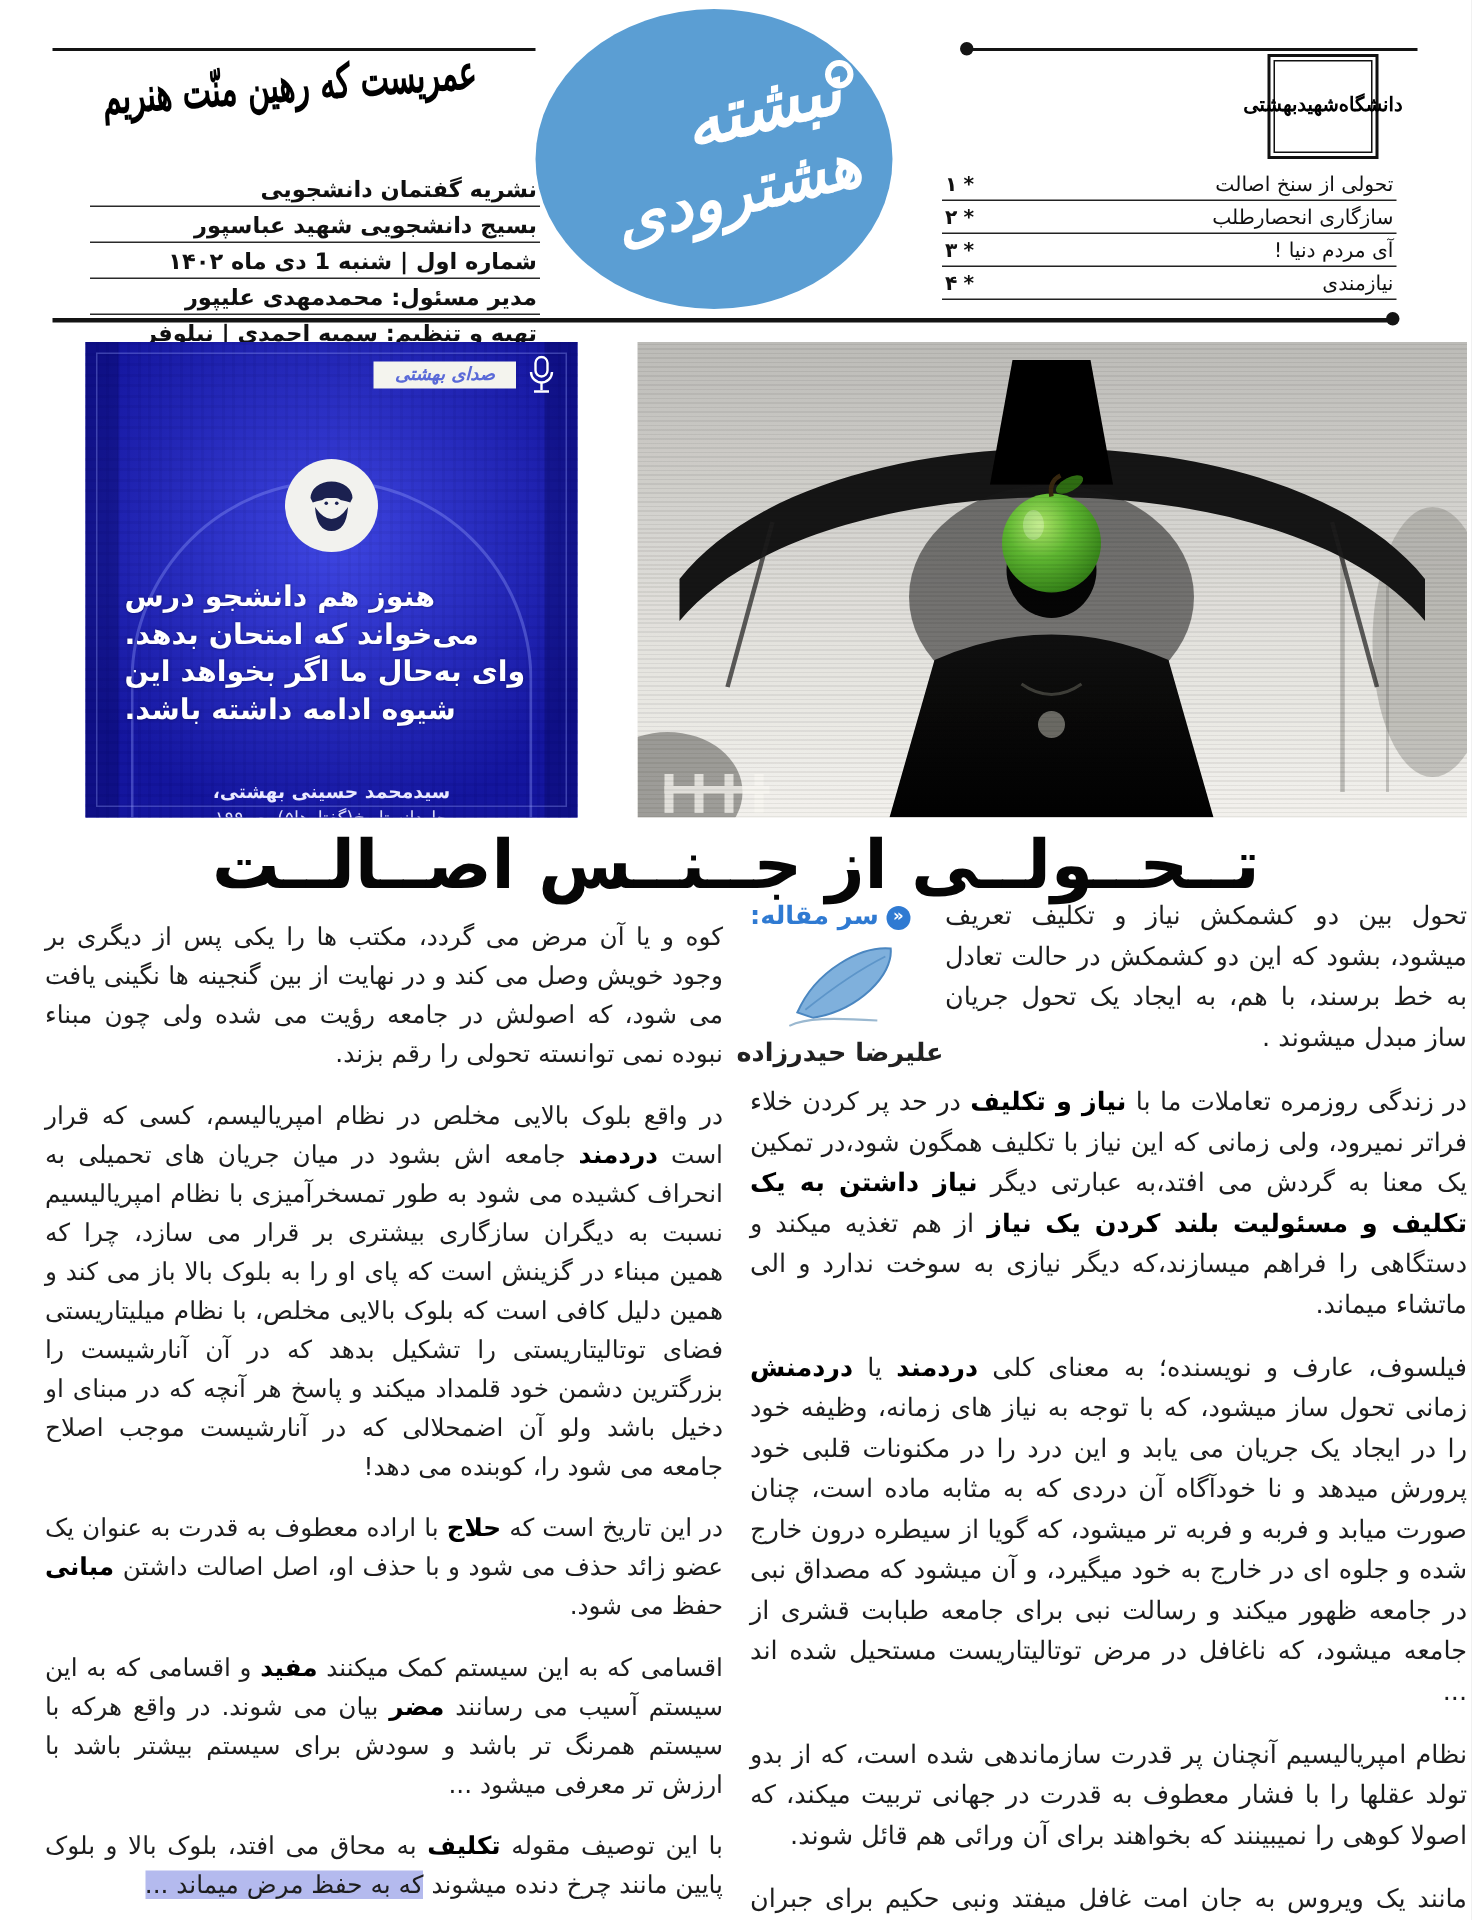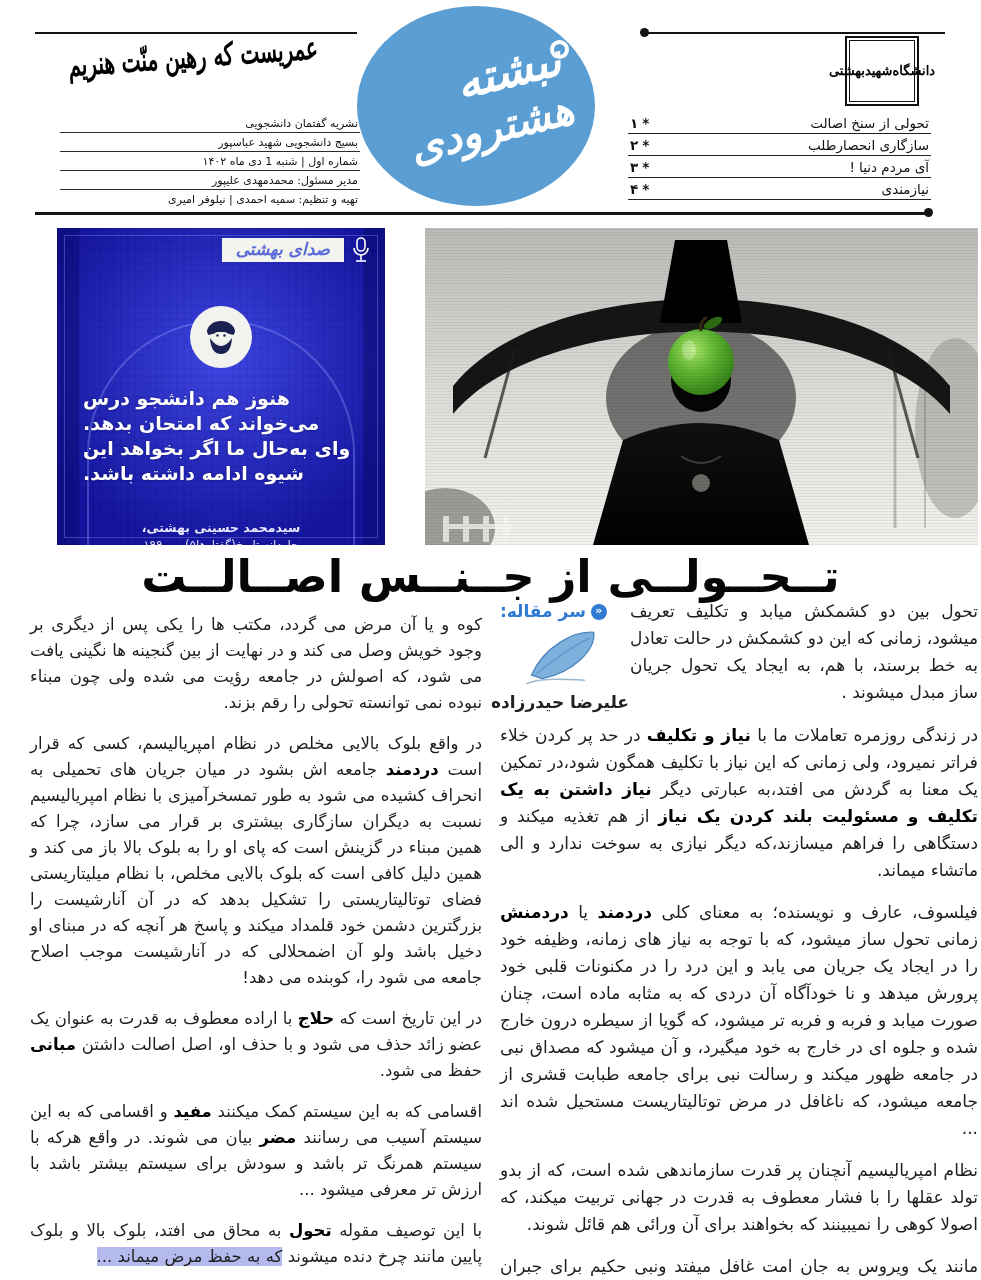--- a/index.html
+++ b/index.html
@@ -13,21 +13,21 @@
   .rule { position:absolute; background:#141414; }
   .rule-dot { position:absolute; width:9px; height:9px; border-radius:50%; background:#141414; }
   .calligraphy {
     position:absolute; left:78px; top:44px; width:240px; text-align:center;
     font-weight:bold; font-size:20px; color:#000; white-space:nowrap;
     transform:rotate(-4deg) scaleY(1.55); transform-origin:center;
     font-family:"DejaVu Serif", serif;
   }
   .info-block { position:absolute; left:60px; top:114px; width:300px; }
   .info-row {
-    font-size:11px; font-weight:normal; letter-spacing:.5px; color:#111;
+    font-size:15px; font-weight:bold; letter-spacing:.5px; color:#111;
     padding:3px 2px 2px; text-align:right; border-bottom:1.5px solid #2a2a2a;
   }
   .info-row:last-child { border-bottom:none; }
   .logo-circle {
     position:absolute; left:357px; top:6px; width:238px; height:200px;
     background:#5b9ed3; border-radius:50%; overflow:hidden;
   }
   .logo-circle::after {
     content:""; position:absolute; right:26px; top:34px; width:11px; height:11px;
     border:4px solid #fff; border-radius:50%;
@@ -66,21 +66,21 @@
   .card-band.r { right:0; } .card-band.l { left:0; }
   .card-arch {
     position:absolute; left:30px; right:30px; top:92px; bottom:0;
     border:2px solid rgba(150,160,255,.35); border-bottom:none;
     border-radius:150px 150px 0 0;
   }
   .card-header { position:absolute; top:9px; right:14px; display:flex; align-items:center; gap:7px; }
   .mic-icon { width:20px; height:26px; }
   .card-title-box {
     background:#f4f4ee; color:#5a6ad8; font-weight:bold; font-style:italic;
-    font-size:17px; padding:1px 14px 3px; letter-spacing:1px;
+    font-size:12px; padding:1px 14px 3px; letter-spacing:1px;
   }
   .portrait {
     position:absolute; top:78px; left:50%; transform:translateX(-50%);
     width:62px; height:62px; border-radius:50%; background:#f2f2ee;
     display:flex; align-items:center; justify-content:center; overflow:hidden;
   }
   .card-quote {
     position:absolute; top:158px; left:26px; right:26px; text-align:left;
     font-size:19px; font-weight:bold; line-height:1.32; color:#fff;
     text-shadow:0 0 2px rgba(0,0,60,.6);
@@ -274,28 +274,28 @@
         <span class="chev-circle">«</span>
         <span class="editorial-label">سر مقاله:</span>
       </div>
       <svg class="feather" viewBox="0 0 92 72">
         <path d="M14 54 C28 22 62 4 84 6 C86 26 60 52 26 58 Z" fill="#7fb0dc" stroke="#4a86c0" stroke-width="1.5"></path>
         <path d="M20 52 C40 36 64 20 80 12" stroke="#5d95c9" stroke-width="1.4" fill="none"></path>
         <path d="M8 64 C20 58 40 58 74 60" stroke="#9ab8d0" stroke-width="1.6" fill="none"></path>
       </svg>
       <div class="editorial-author">علیرضا حیدرزاده</div>
     </aside>
-    <p class="para"><span>تحول بین دو کشمکش میابد و تکلیف تعریف میشود، زمانی که این دو کشمکش در حالت تعادل به خط برسند، با هم، به ایجاد یک تحول جریان ساز مبدل میشوند .</span></p>
+    <p class="para"><span>تحول بین دو کشمکش نیاز و تکلیف تعریف میشود، بشود که این دو کشمکش در حالت تعادل به خط برسند، با هم، به ایجاد یک تحول جریان ساز مبدل میشوند .</span></p>
     <p class="para clear-float"><span>در زندگی روزمره تعاملات ما با </span><span class="b">نیاز و تکلیف</span><span> در حد پر کردن خلاء فراتر نمیرود، ولی زمانی که این نیاز با تکلیف همگون شود،در تمکین یک معنا به گردش می افتد،به عبارتی دیگر </span><span class="b">نیاز داشتن به یک تکلیف و مسئولیت بلند کردن یک نیاز</span><span> از هم تغذیه میکند و دستگاهی را فراهم میسازند،که دیگر نیازی به سوخت ندارد و الی ماتشاء میماند.</span></p>
     <p class="para"><span>فیلسوف، عارف و نویسنده؛ به معنای کلی </span><span class="b">دردمند</span><span> یا </span><span class="b">دردمنش</span><span> زمانی تحول ساز میشود، که با توجه به نیاز های زمانه، وظیفه خود را در ایجاد یک جریان می یابد و این درد را در مکنونات قلبی خود پرورش میدهد و نا خودآگاه آن دردی که به مثابه ماده است، چنان صورت میابد و فربه و فربه تر میشود، که گویا از سیطره درون خارج شده و جلوه ای در خارج به خود میگیرد، و آن میشود که مصداق نبی در جامعه ظهور میکند و رسالت نبی برای جامعه طبابت قشری از جامعه میشود، که ناغافل در مرض توتالیتاریست مستحیل شده اند ...</span></p>
     <p class="para"><span>نظام امپریالیسیم آنچنان پر قدرت سازماندهی شده است، که از بدو تولد عقلها را با فشار معطوف به قدرت در جهانی تربیت میکند، که اصولا کوهی را نمیبینند که بخواهند برای آن ورائی هم قائل شوند.</span></p>
     <p class="para"><span>مانند یک ویروس به جان امت غافل میفتد ونبی حکیم برای جبران این غفلت تاریخی، شروع به پرده دری میکند، در کتوب خویش به دنبال تاریخچه  آن</span></p>
   </div>
 
   <div class="col col-left">
     <p class="para"><span>کوه و یا آن مرض می گردد، مکتب ها را یکی پس از دیگری بر وجود خویش وصل می کند و در نهایت از بین گنجینه ها نگینی یافت می شود،  که اصولش در جامعه رؤیت می شده ولی چون مبناء نبوده نمی توانسته تحولی را رقم بزند.</span></p>
     <p class="para"><span>در واقع بلوک بالایی مخلص در نظام امپریالیسم، کسی که قرار است </span><span class="b">دردمند</span><span> جامعه اش بشود در میان جریان های تحمیلی به انحراف کشیده می شود به طور تمسخرآمیزی با نظام امپریالیسیم نسبت به دیگران سازگاری بیشتری بر قرار می سازد، چرا که همین مبناء در گزینش است که پای او را به بلوک بالا باز می کند و همین دلیل کافی است که بلوک بالایی مخلص، با نظام میلیتاریستی فضای توتالیتاریستی را تشکیل بدهد که در آن آنارشیست را بزرگترین دشمن خود قلمداد میکند و پاسخ هر آنچه که در مبنای او دخیل باشد ولو آن اضمحلالی که در آنارشیست موجب اصلاح جامعه می شود را، کوبنده می دهد!</span></p>
     <p class="para"><span>در این تاریخ است که </span><span class="b">حلاج</span><span> با اراده معطوف به قدرت به عنوان یک عضو زائد حذف می شود و با حذف او، اصل اصالت داشتن </span><span class="b">مبانی</span><span> حفظ می شود.</span></p>
     <p class="para"><span>اقسامی که به این سیستم کمک میکنند </span><span class="b">مفید</span><span> و اقسامی که به این سیستم آسیب می رسانند </span><span class="b">مضر</span><span> بیان می شوند. در واقع هرکه با سیستم همرنگ تر باشد و سودش برای سیستم بیشتر باشد با ارزش تر معرفی میشود ...</span></p>
-    <p class="para"><span>با این توصیف مقوله </span><span class="b">تحول</span><span> به محاق می افتد، بلوک بالا و بلوک پایین مانند چرخ دنده میشوند </span><span class="hl">که به حفظ مرض میماند ...</span></p>
+    <p class="para"><span>با این توصیف مقوله </span><span class="b">تکلیف</span><span> به محاق می افتد، بلوک بالا و بلوک پایین مانند چرخ دنده میشوند </span><span class="hl">که به حفظ مرض میماند ...</span></p>
   </div>
 
 </div>
 
 </body></html>

